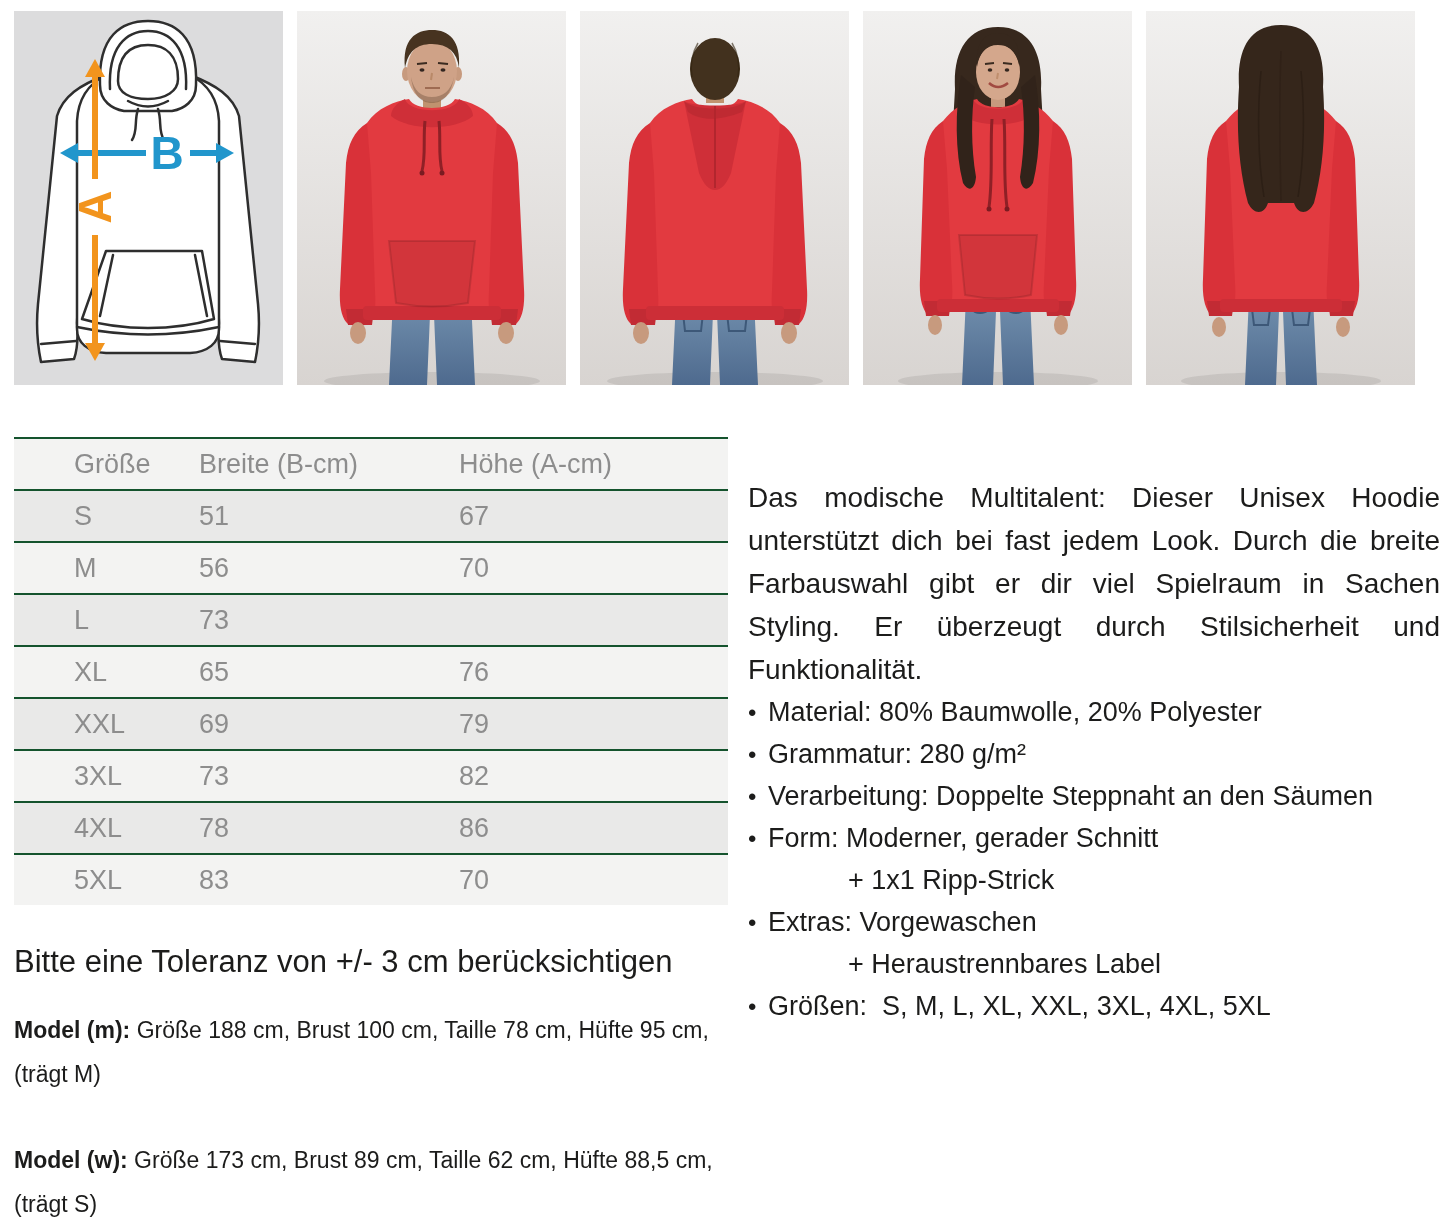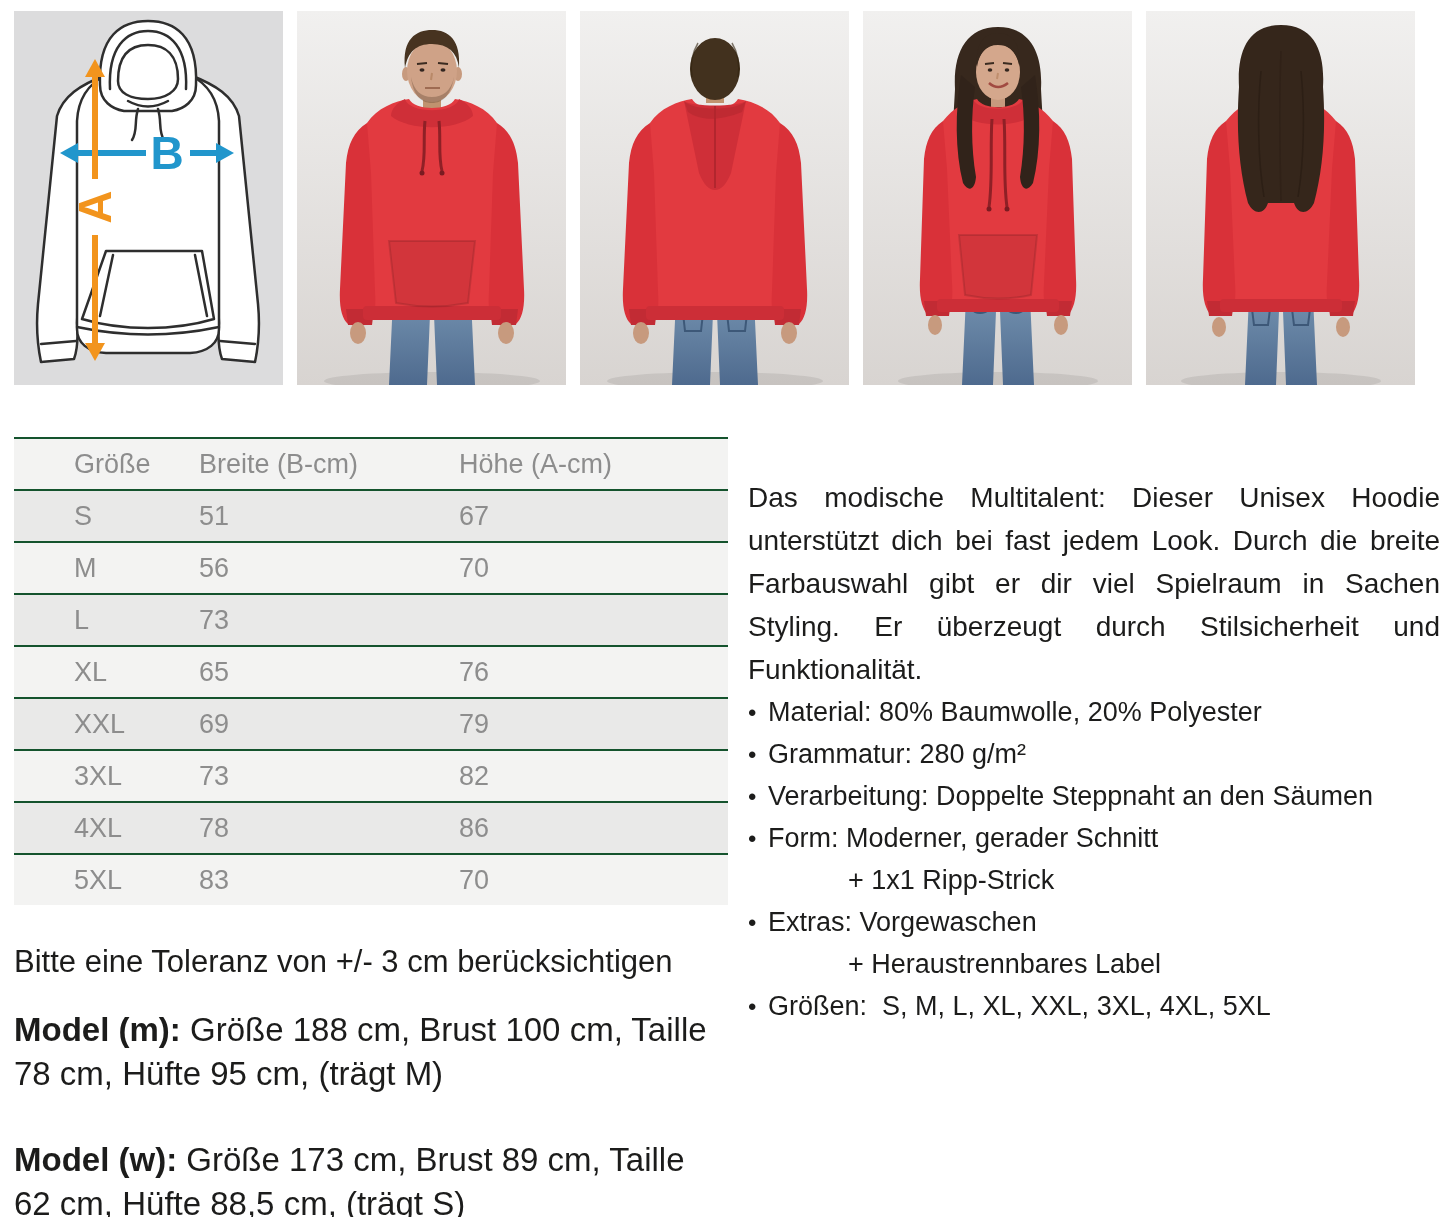--- a/index.html
+++ b/index.html
@@ -14,21 +14,21 @@
   
   .size-table{position:absolute;left:14px;top:437px;width:714px;}
   .t-row{display:grid;grid-template-columns:185px 260px 1fr;height:50px;align-items:center;
          font-size:27px;color:#8d8d8d;background:#f3f3f2;border-top:2px solid #14532d;}
   .t-row>span{padding:0;}
   .t-row>span:first-child{padding-left:60px;}
   .t-row.dark{background:#e9e9e8;}
 
   
   .tolerance{position:absolute;left:14px;top:944px;font-size:31px;}
-  .model-note{position:absolute;left:14px;width:712px;font-size:33px;line-height:44px;}
+  .model-note{position:absolute;left:14px;width:712px;font-size:23px;line-height:44px;}
   .model-m{top:1008px;}
   .model-w{top:1138px;}
   .model-note b{font-weight:bold;}
 
   
   .desc{position:absolute;left:748px;top:448px;width:692px;font-size:28px;line-height:43px;
         text-align:justify;}
   .features{position:absolute;left:748px;top:691px;width:694px;font-size:27px;line-height:42px;
             list-style:none;margin:0;padding:0;}
   .feat{position:relative;padding-left:20px;}

